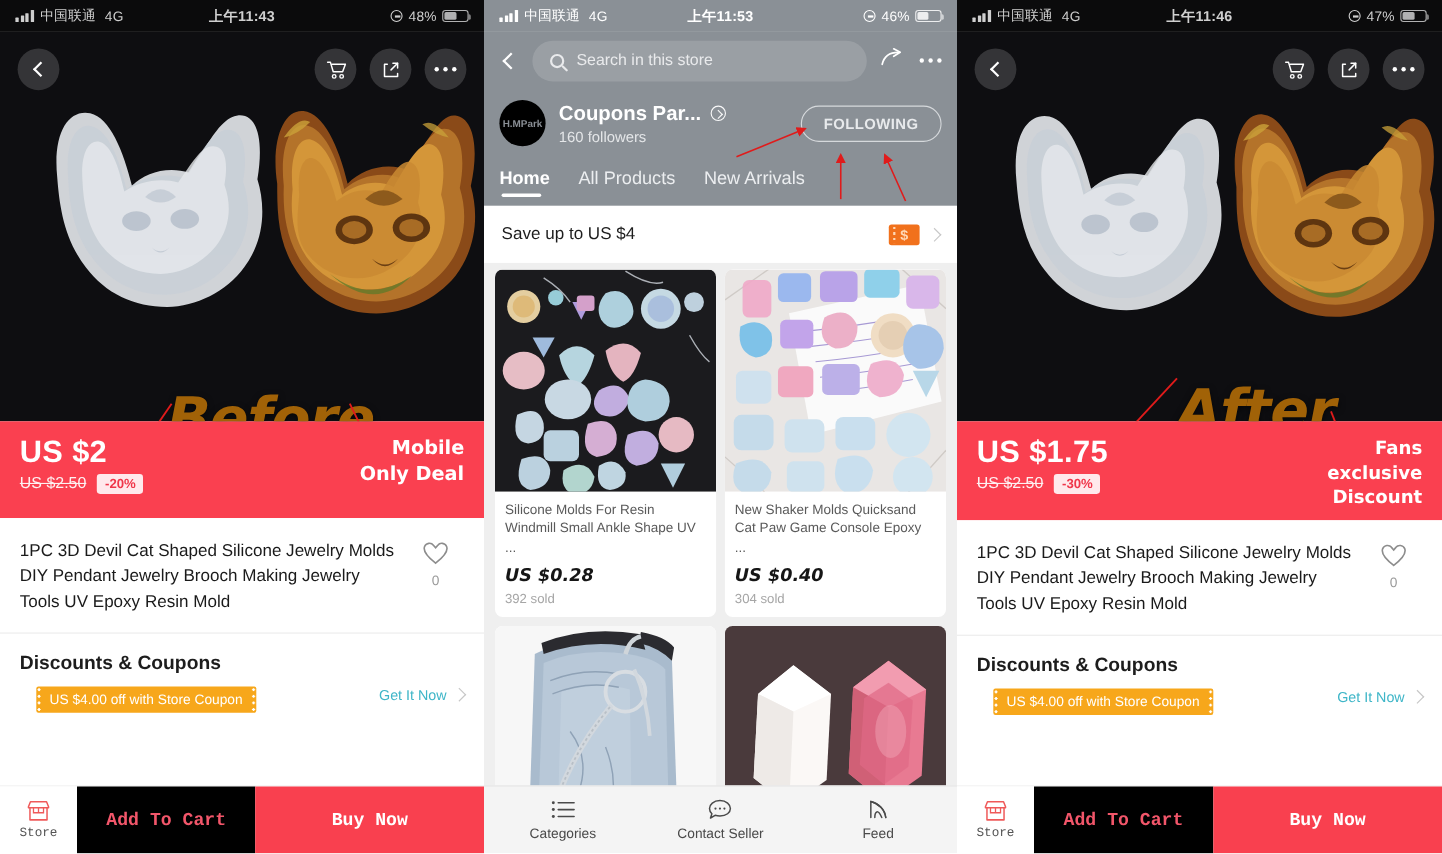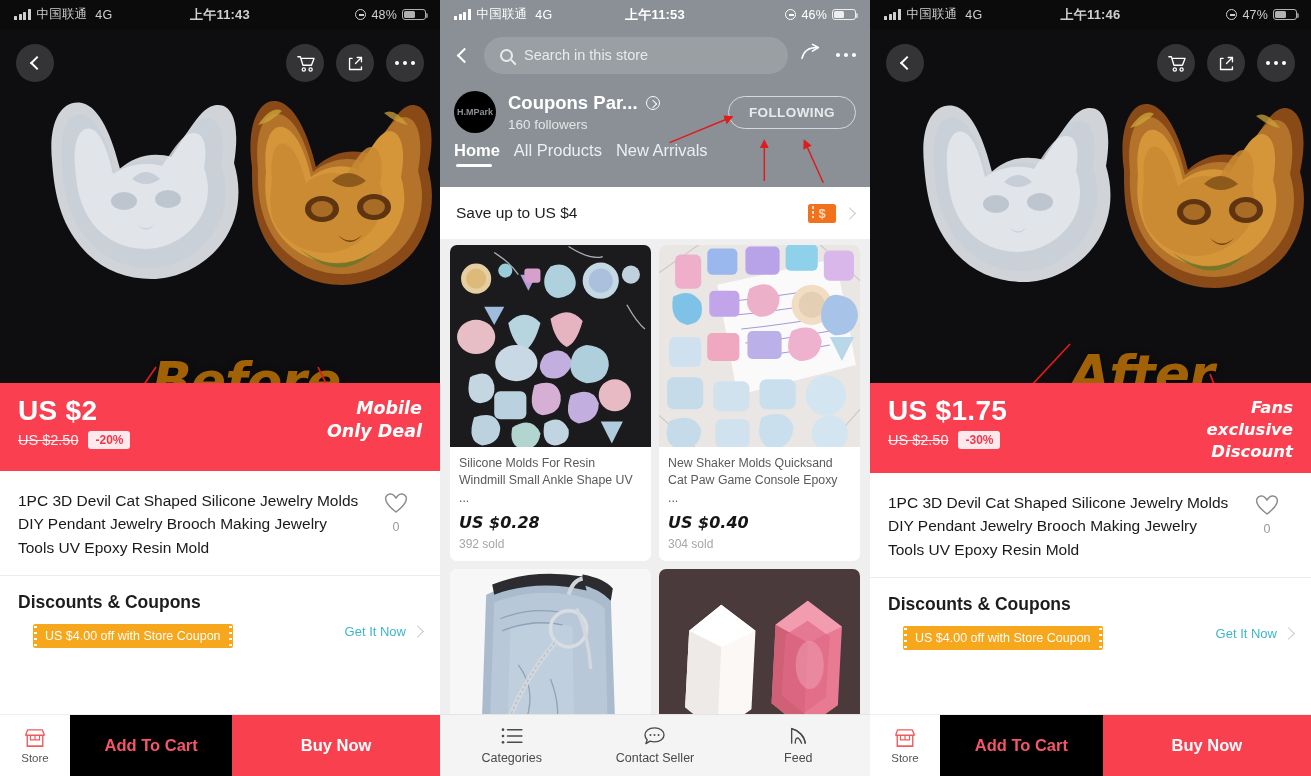--- a/index.html
+++ b/index.html
@@ -110,21 +110,21 @@
   .pricebar.tall { height: 90px; }
   .price-main { font-size: 28px; font-weight: bold; line-height: 1.25; letter-spacing: .3px; }
   .price-sub { display:flex; align-items:center; gap: 10px; margin-top: 3px; }
   .price-old { font-size: 14.5px; text-decoration: line-through; opacity: .92; }
   .price-badge {
     background: #ffe9ec; color: #f0364a;
     font-size: 12px; font-weight: bold;
     padding: 2px 7px; border-radius: 3px;
   }
   .price-tag {
-    text-align: right; font-style: italic; font-weight: bold;
+    text-align: right; font-weight: bold;
     font-size: 17.5px; line-height: 1.33; padding-top: 4px;
     font-family: "DejaVu Sans", sans-serif;
   }
   .price-tag.small { font-size: 16.5px; line-height: 1.32; }
 
   
   .pdp-body { background: #fff; padding: 18px 18px 0 18px; position: relative; }
   .title-row { display: flex; gap: 10px; }
   .p-title {
     font-size: 15.5px; line-height: 1.5; color: #1a1a1a; flex: 1;
@@ -151,21 +151,21 @@
   .getit { margin-left:auto; display:flex; align-items:center; gap:7px; color:#3fb6c8; font-size: 13px; }
   .chev {
     width: 9px; height: 9px; border-right: 1.8px solid #c7c7c7; border-top: 1.8px solid #c7c7c7;
     transform: rotate(45deg); display:inline-block;
   }
 
   
   .pdp-bottom {
     position: absolute; left: 0; right: 0; bottom: 0;
     height: 62px; display: flex; align-items: stretch;
-    border-top: 1px solid #eee; background: #fff;
+    border-top: 1px solid #eee; background: #fff; font-family: Liberation Mono, monospace;
   }
   .bb-store {
     width: 70px; display:flex; flex-direction:column; align-items:center; justify-content:center;
     gap: 3px; background: #fff;
   }
   .bb-store-label { font-size: 11.5px; color: #555; }
   .bb-cart {
     flex: 1; background: #000000; color: #f2566a;
     display:flex; align-items:center; justify-content:center;
     font-size: 16.5px; font-weight: bold;
@@ -210,21 +210,21 @@
     content:""; position:absolute; left:3.5px; top:4px; width:5px;height:5px;
     border-right:1.4px solid #fff; border-top:1.4px solid #fff; transform: rotate(45deg);
   }
   .store-followers { color: #e4e6e8; font-size: 13.5px; margin-top: 3px; }
   .follow-btn {
     margin-left: auto;
     border: 1.3px solid #d6d9dc; color: #e8eaec;
     border-radius: 17px; padding: 8px 20px;
     font-size: 13.5px; font-weight: bold; letter-spacing: .4px;
   }
-  .store-tabs { display:flex; align-items:flex-end; gap: 14px; height: 44px; padding-bottom: 20px; }
+  .store-tabs { display:flex; align-items:flex-end; gap: 26px; height: 44px; padding-bottom: 8px; }
   .store-tab { color: #eceef0; font-size: 16.5px; position: relative; padding-bottom: 7px; }
   .store-tab.active { font-weight: bold; color: #fff; }
   .store-tab.active::after {
     content:""; position:absolute; left: 2px; right: 8px; bottom: 0; height: 3px; background:#fff; border-radius:2px;
   }
   .promo-row {
     background: #fff; height: 52px; display:flex; align-items:center;
     padding: 0 16px; gap: 10px;
   }
   .promo-text { font-size: 15.5px; color: #1d1d1d; }

